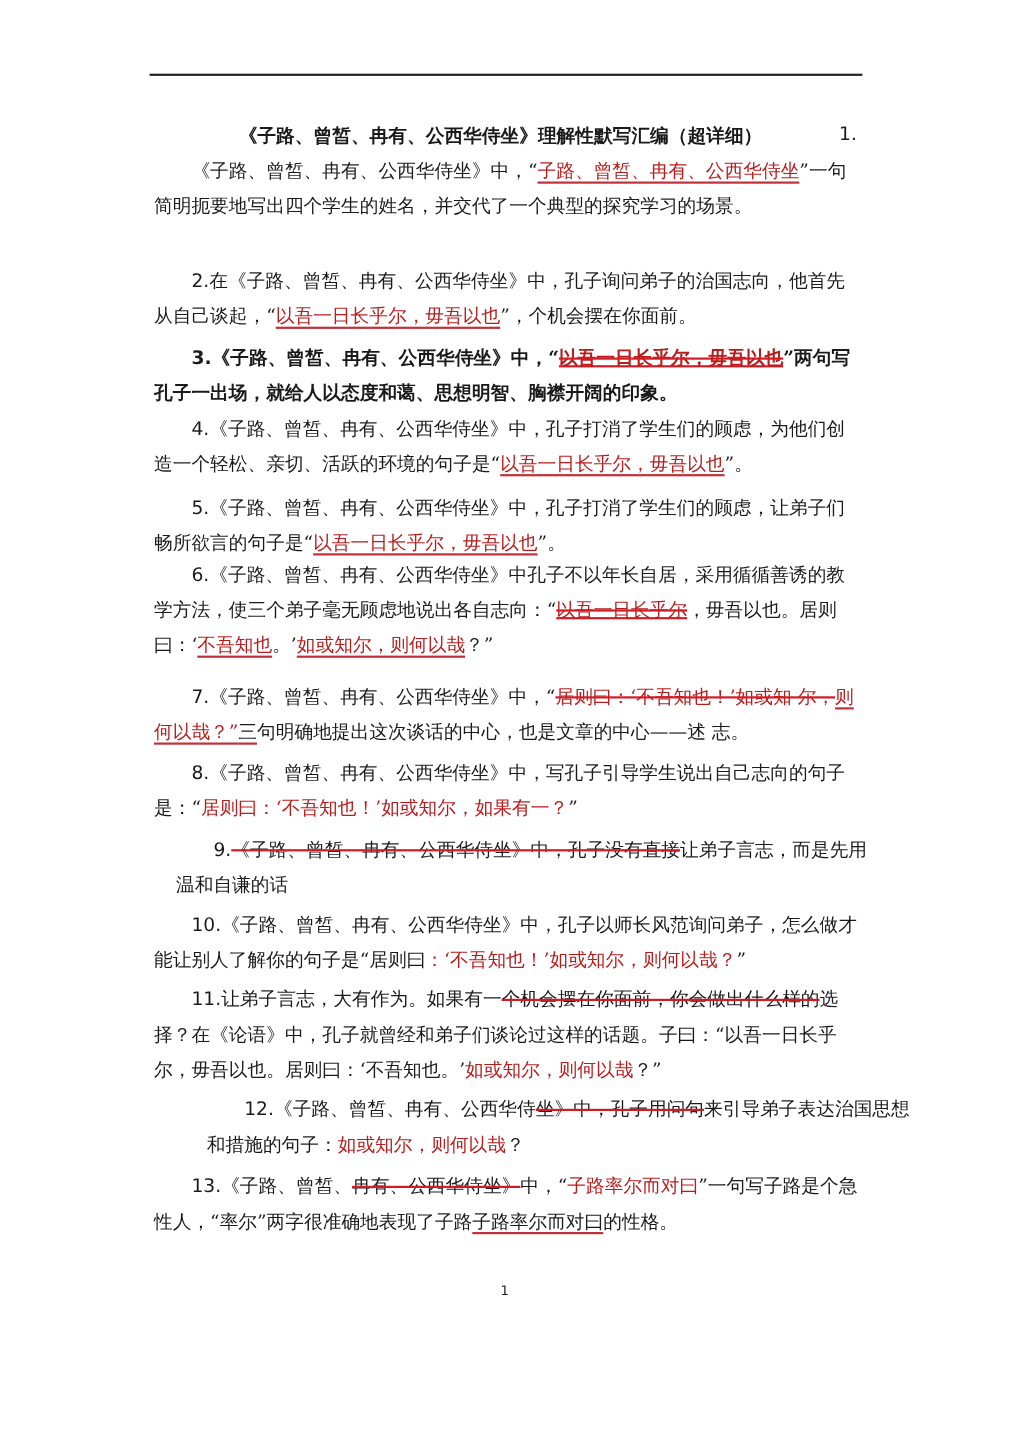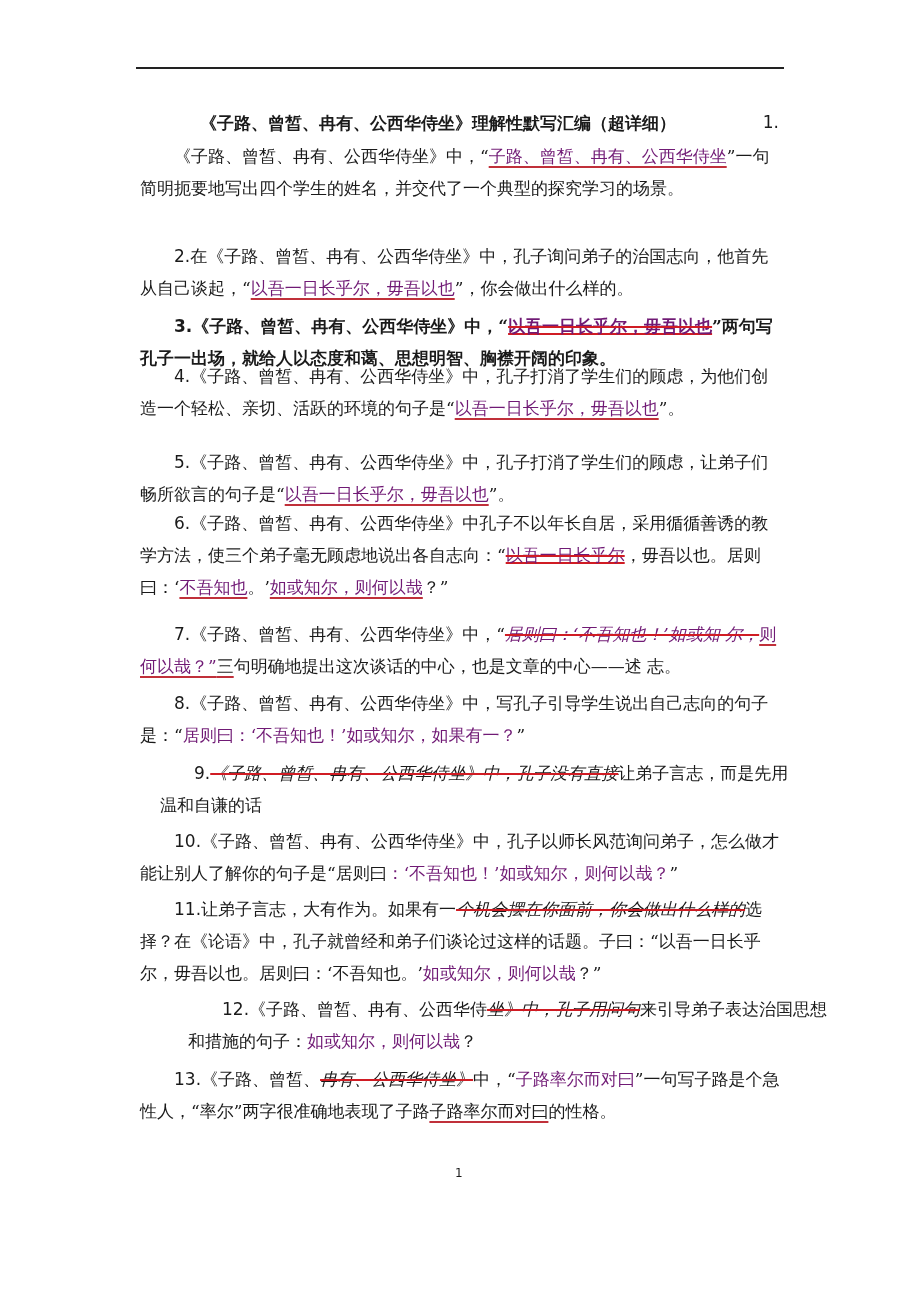--- a/index.html
+++ b/index.html
@@ -1,44 +1,44 @@
 <!DOCTYPE html>
 <html><head>
 <meta charset="utf-8">
 <style>
   html, body { margin: 0; padding: 0; background: #ffffff; }
   body { width: 920px; height: 1302px; position: relative; overflow: hidden;
          font-family: "DejaVu Serif", serif; color: #1a1a1a; }
   .rule { position: absolute; left: 136px; top: 67px; width: 648px; height: 2px; background: #222; }
   .title { position: absolute; left: 140px; top: 112px; width: 645px; font-size: 17px; font-weight: bold;
            font-family: "DejaVu Sans", sans-serif; white-space: nowrap; }
-  .title .t { margin-left: 60px; }
+  .title .t { margin-left: 77px; }
   .title .n { position: absolute; right: 6px; top: 0; font-weight: normal; }
   .para { position: absolute; left: 140px; width: 645px; font-size: 17px; line-height: 32px; text-indent: 34px;
           word-break: break-all; }
-  .red { color: #701a75; }
+  .red { color: #b91c1c; }
   .u { text-decoration: underline; text-decoration-color: #c0303a; text-underline-offset: 4px; text-decoration-thickness: 2px; }
-  .s { text-decoration: line-through; text-decoration-color: #d01c24; text-decoration-thickness: 2px; font-style: italic; }
+  .s { text-decoration: line-through; text-decoration-color: #d01c24; text-decoration-thickness: 2px; }
   .su { text-decoration: line-through underline; text-decoration-color: #d01c24; text-decoration-thickness: 2px; }
   .pageno { position: absolute; left: 455px; top: 1166px; font-size: 12px; font-family: "DejaVu Sans", sans-serif; }
 </style>
 </head>
 <body>
 
 <div class="rule"></div>
 
 <div class="title">
   <span class="t">《子路、曾皙、冉有、公西华侍坐》理解性默写汇编（超详细）</span>
   <span class="n">1.</span>
 </div>
 
 <div class="para" style="top:140px; text-indent:34px;"><span>《子路、曾皙、冉有、公西华侍坐》中，“</span><span class="red u">子路、曾皙、冉有、公西华侍坐</span><span>”一句简明扼要地写出四个学生的姓名，并交代了一个典型的探究学习的场景。</span></div>
-<div class="para" style="top:240px;"><span style="font-family: &quot;DejaVu Sans&quot;, sans-serif;">2.</span><span>在《子路、曾皙、冉有、公西华侍坐》中，孔子询问弟子的治国志向，他首先从自己谈起，“</span><span class="red u">以吾一日长乎尔，毋吾以也</span><span>”，你会做出什么样的。</span></div>
+<div class="para" style="top:240px;"><span style="font-family: &quot;DejaVu Sans&quot;, sans-serif;">2.</span><span>在《子路、曾皙、冉有、公西华侍坐》中，孔子询问弟子的治国志向，他首先从自己谈起，“</span><span class="red u">以吾一日长乎尔，毋吾以也</span><span>”，个机会摆在你面前。</span></div>
 <div class="para" style="top:310px;font-weight:bold;"><span style="font-family: &quot;DejaVu Sans&quot;, sans-serif;">3.</span><span>《子路、曾皙、冉有、公西华侍坐》中，“</span><span class="red su">以吾一日长乎尔，毋吾以也</span><span>”两句写孔子一出场，就给人以态度和蔼、思想明智、胸襟开阔的印象。</span></div>
-<div class="para" style="top:360px;"><span style="font-family: &quot;DejaVu Sans&quot;, sans-serif;">4.</span><span>《子路、曾皙、冉有、公西华侍坐》中，孔子打消了学生们的顾虑，为他们创造一个轻松、亲切、活跃的环境的句子是“</span><span class="red u">以吾一日长乎尔，毋吾以也</span><span>”。</span></div>
+<div class="para" style="top:374px;"><span style="font-family: &quot;DejaVu Sans&quot;, sans-serif;">4.</span><span>《子路、曾皙、冉有、公西华侍坐》中，孔子打消了学生们的顾虑，为他们创造一个轻松、亲切、活跃的环境的句子是“</span><span class="red u">以吾一日长乎尔，毋吾以也</span><span>”。</span></div>
 <div class="para" style="top:446px;"><span style="font-family: &quot;DejaVu Sans&quot;, sans-serif;">5.</span><span>《子路、曾皙、冉有、公西华侍坐》中，孔子打消了学生们的顾虑，让弟子们畅所欲言的句子是“</span><span class="red u">以吾一日长乎尔，毋吾以也</span><span>”。</span></div>
 <div class="para" style="top:507px;"><span style="font-family: &quot;DejaVu Sans&quot;, sans-serif;">6.</span><span>《子路、曾皙、冉有、公西华侍坐》中孔子不以年长自居，采用循循善诱的教学方法，使三个弟子毫无顾虑地说出各自志向：“</span><span class="red su">以吾一日长乎尔</span><span>，毋吾以也。居则曰：‘</span><span class="red u">不吾知也</span><span>。’</span><span class="red u">如或知尔，则何以哉</span><span>？”</span></div>
 <div class="para" style="top:618px;"><span style="font-family: &quot;DejaVu Sans&quot;, sans-serif;">7.</span><span>《子路、曾皙、冉有、公西华侍坐》中，“</span><span class="red s">居则曰：‘不吾知也！’如或知 尔，</span><span class="red u">则何以哉？”</span><span class="u">三</span><span>句明确地提出这次谈话的中心，也是文章的中心——述 志。</span></div>
 <div class="para" style="top:687px;"><span style="font-family: &quot;DejaVu Sans&quot;, sans-serif;">8.</span><span>《子路、曾皙、冉有、公西华侍坐》中，写孔子引导学生说出自己志向的句子是：“</span><span class="red">居则曰：‘不吾知也！’如或知尔，如果有一？</span><span>”</span></div>
 <div class="para" style="top:757px;margin-left:20px;"><span style="font-family: &quot;DejaVu Sans&quot;, sans-serif;">9.</span><span class="s">《子路、曾皙、冉有、公西华侍坐》中，孔子没有直接</span><span>让弟子言志，而是先用温和自谦的话</span></div>
 <div class="para" style="top:825px;"><span style="font-family: &quot;DejaVu Sans&quot;, sans-serif;">10.</span><span>《子路、曾皙、冉有、公西华侍坐》中，孔子以师长风范询问弟子，怎么做才能让别人了解你的句子是“居则曰</span><span class="red">：‘不吾知也！’如或知尔，则何以哉？</span><span>”</span></div>
 <div class="para" style="top:893px;"><span style="font-family: &quot;DejaVu Sans&quot;, sans-serif;">11.</span><span>让弟子言志，大有作为。如果有一</span><span class="s">个机会摆在你面前，你会做出什么样的</span><span>选择？在《论语》中，孔子就曾经和弟子们谈论过这样的话题。子曰：“以吾一日长乎尔，毋吾以也。居则曰：‘不吾知也。’</span><span class="red">如或知尔，则何以哉</span><span>？”</span></div>
 <div class="para" style="top:993px;margin-left:48px;"><span style="font-family: &quot;DejaVu Sans&quot;, sans-serif;">12.</span><span>《子路、曾皙、冉有、公西华侍</span><span class="s">坐》中，孔子用问句</span><span>来引导弟子表达治国思想和措施的句子：</span><span class="red">如或知尔，则何以哉</span><span>？</span></div>
 <div class="para" style="top:1063px;"><span style="font-family: &quot;DejaVu Sans&quot;, sans-serif;">13.</span><span>《子路、曾皙、</span><span class="s">冉有、公西华侍坐》</span><span>中，“</span><span class="red">子路率尔而对曰</span><span>”一句写子路是个急性人，“率尔”两字很准确地表现了子路</span><span class="u">子路率尔而对曰</span><span>的性格。</span></div>
 

